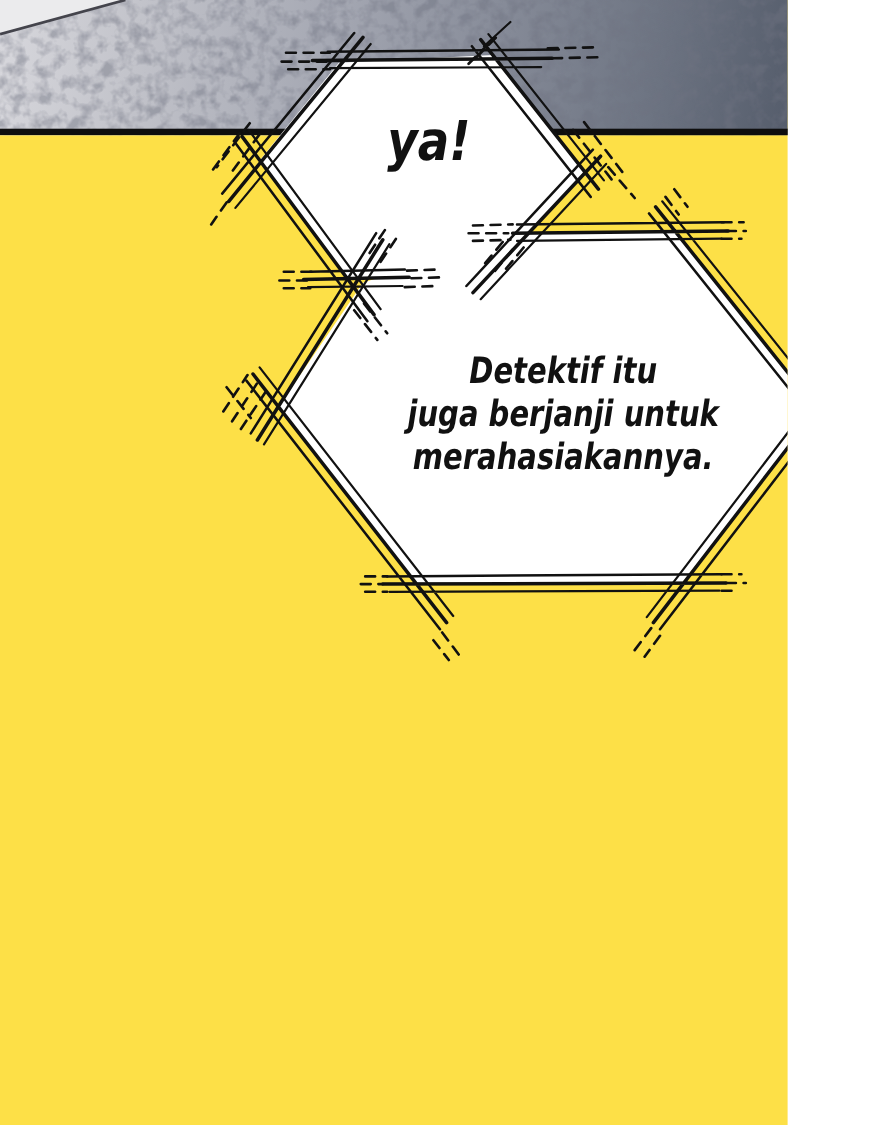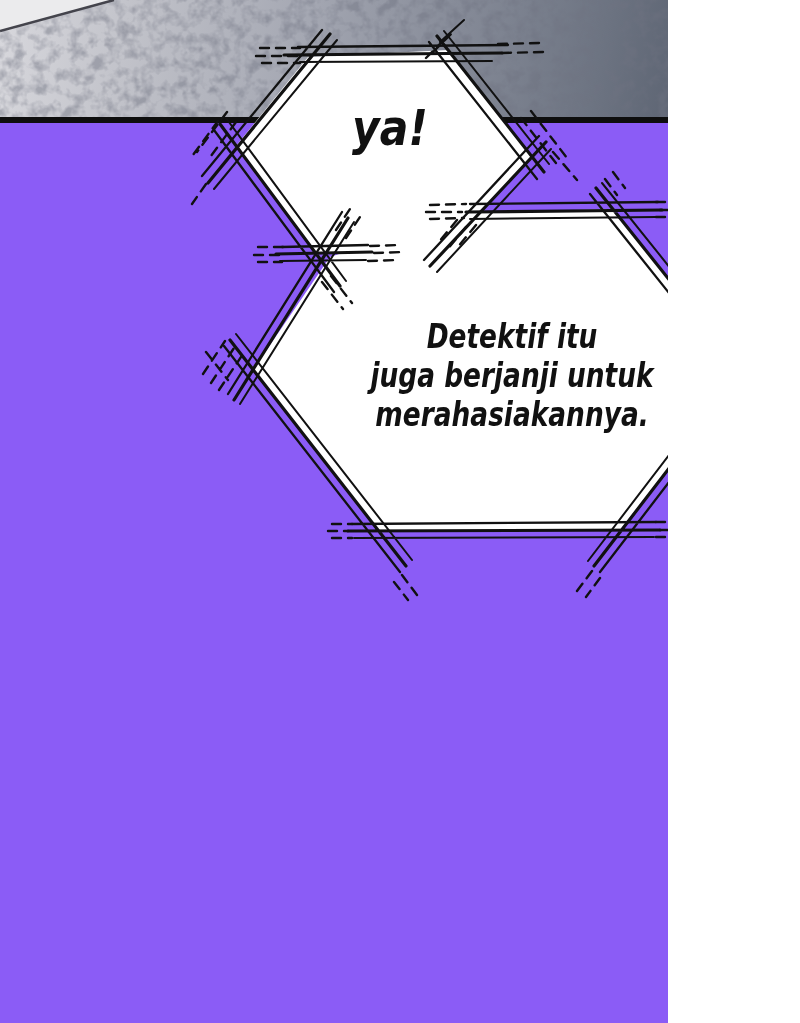--- a/index.html
+++ b/index.html
@@ -1,22 +1,23 @@
 <!DOCTYPE html>
 <html style="--ink: #111111; --band-light: #d8d8dd; --band-mid: #a4a7b2; --band-dark: #4c5463; --corner-light: #ebebed; --corner-line: #44444c; --divider: #0e0e0e; --bubble-fill: #ffffff;"><head>
 <meta charset="utf-8">
 <style>
   html, body { margin: 0; padding: 0; background: #ffffff; }
   .panel {
     position: relative;
     width: 668px;
     height: 1023px;
-    background: #8b5cf6;
+    background: #fde047;
     overflow: hidden;
     font-family: "DejaVu Sans", sans-serif;
+    padding-left: 48px;
   }
   .band {
     position: absolute;
     left: 0; top: 0;
     width: 800px; height: 123px;
     background: linear-gradient(99deg,
       var(--band-light, #d8d8dd) 0%,
       #c2c3ca 16%,
       var(--band-mid, #a4a7b2) 38%,
       #868b98 56%,

